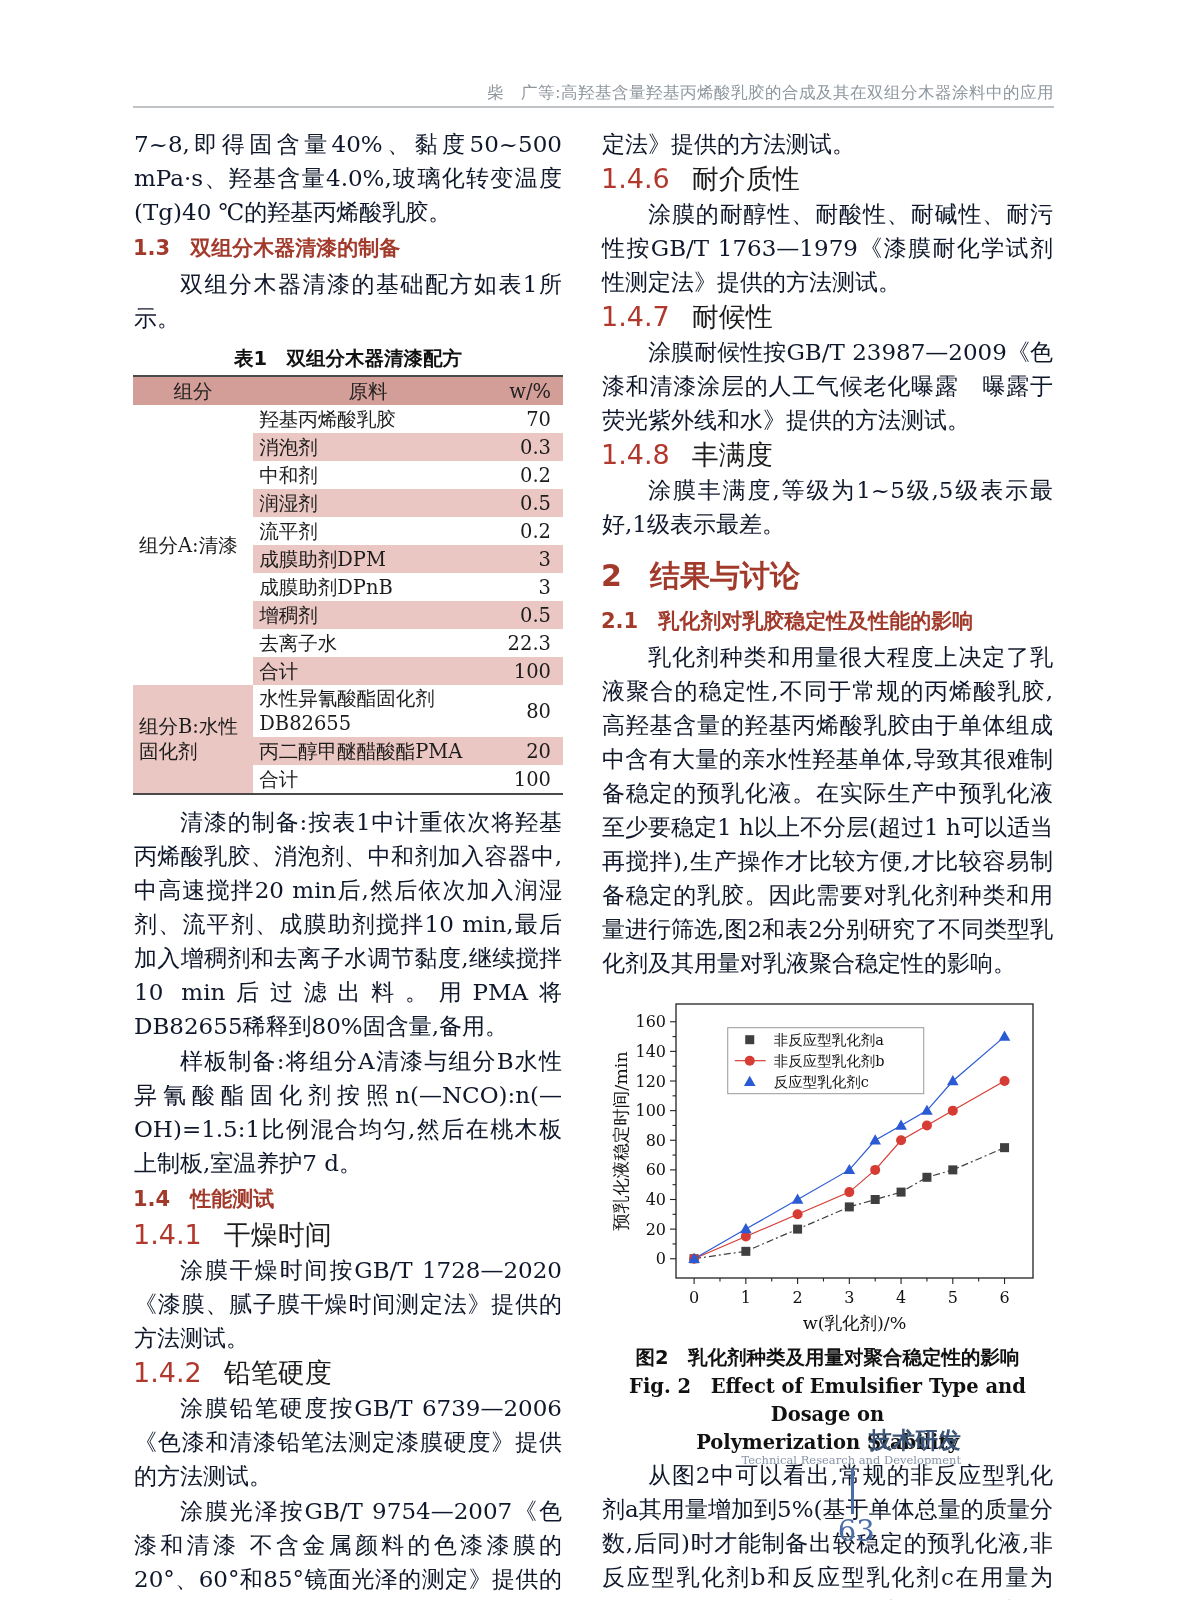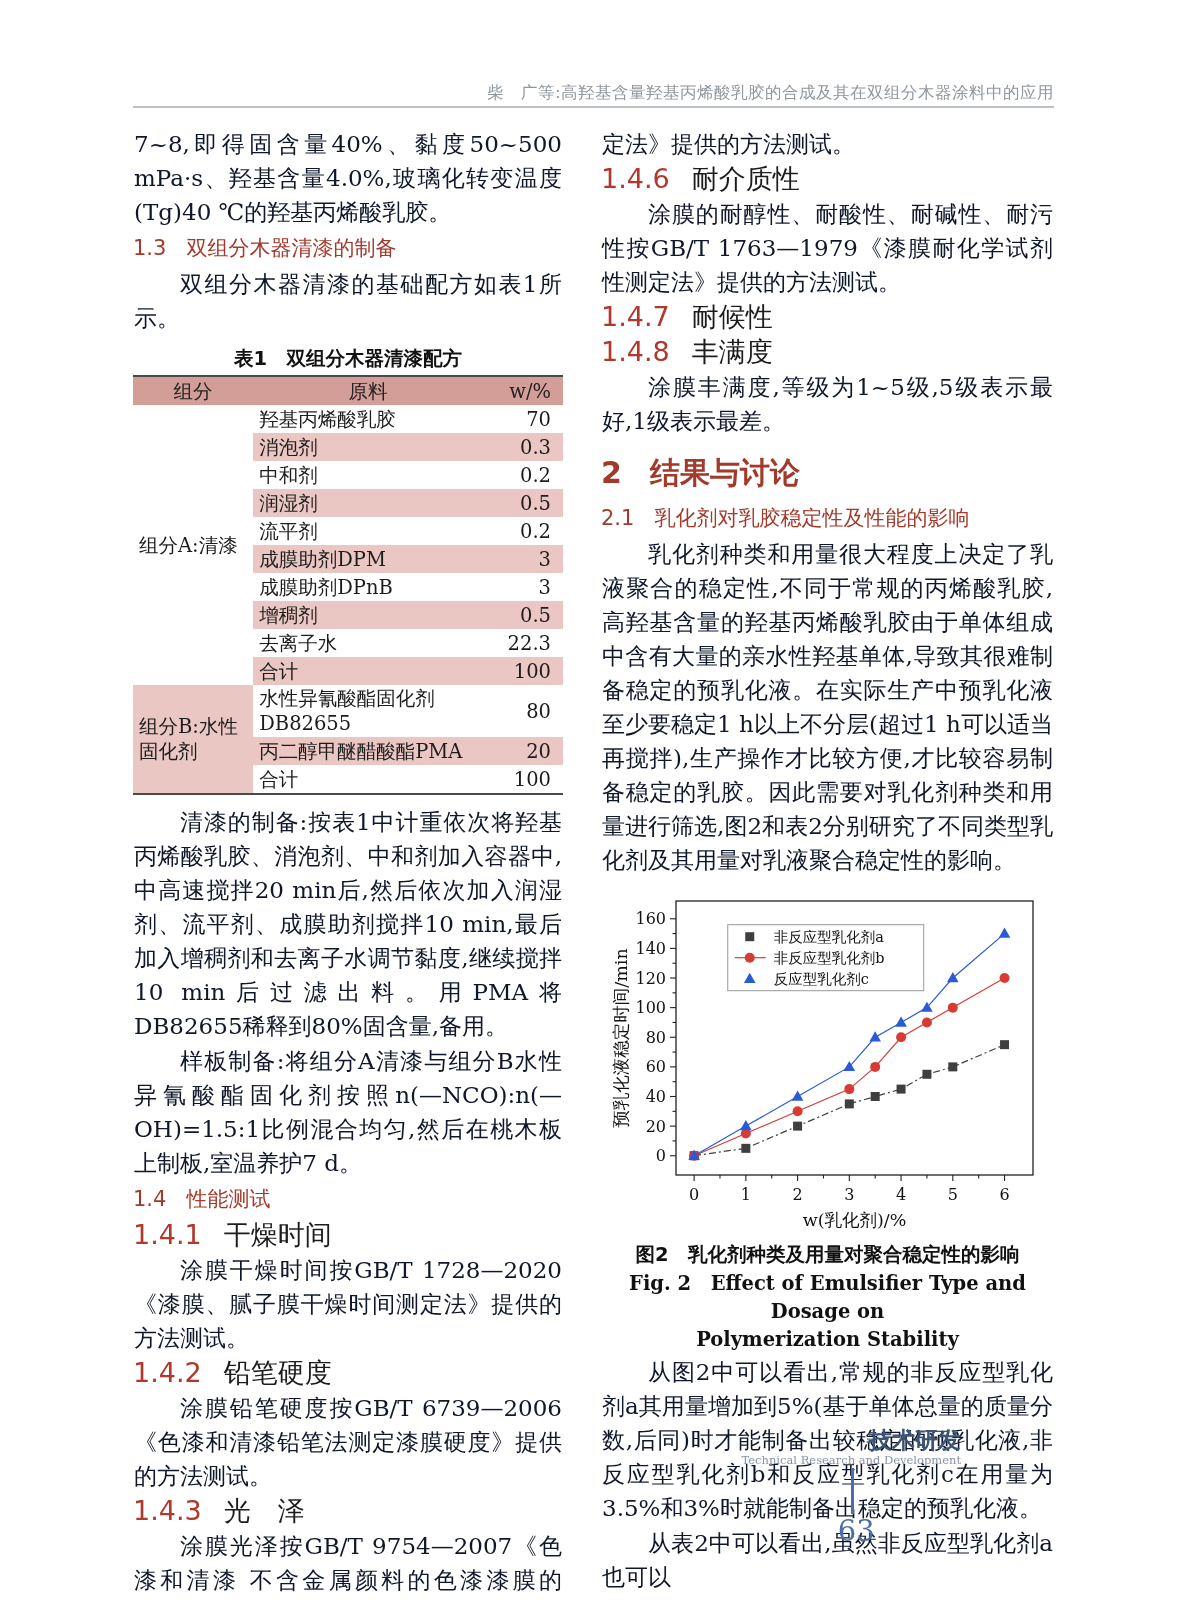--- a/index.html
+++ b/index.html
@@ -6,21 +6,21 @@
   .page{position:relative;width:1098px;height:1600px;background:#ffffff;overflow:hidden;
         font-family:"DejaVu Serif",serif;color:#1c1c1c;}
   .running-head{position:absolute;top:82px;left:133px;width:921px;text-align:right;
         font-family:"DejaVu Sans",sans-serif;font-size:16.5px;color:#8f979e;letter-spacing:.5px;}
   .head-rule{position:absolute;top:106px;left:133px;width:921px;height:2px;background:#bfc3c6;}
   .col{position:absolute;top:126px;}
   .col-left{left:133px;width:430px;}
   .col-right{left:601px;width:453px;}
   p.body{margin:1px;font-size:23px;line-height:34px;text-align:justify;color:#0f172a;}
   .indent{text-indent:2em;}
-  .sec-head{margin:3px 0 2px 0;font-family:"DejaVu Sans",sans-serif;font-weight:normal;
+  .sec-head{margin:3px 0 2px 0;font-family:"DejaVu Sans",sans-serif;font-weight:bold;
         font-size:21px;color:#a23a2c;line-height:33px;}
   .sec-head .gap{display:inline-block;width:20px;}
   .h2-big{margin:14px 0 8px 0;font-family:"DejaVu Sans",sans-serif;font-weight:bold;
         font-size:30px;color:#a23a2c;line-height:42px;}
   .h2-big .gap{display:inline-block;width:28px;}
   .subsec-head{margin:1px 0;font-size:27px;line-height:34px;font-family:"DejaVu Sans",sans-serif;}
   .ssnum{color:#b0382c;}
   .sstitle{color:#1c1c1c;margin-left:22px;}
   .tbl-cap-cn{margin:10px 0 0 0;text-align:center;font-family:"DejaVu Sans",sans-serif;
         font-weight:bold;font-size:19.5px;line-height:28px;color:#111;}
@@ -136,39 +136,39 @@
 
     <div class="subsec">
       <div class="subsec-head"><span class="ssnum">1.4.1</span><span class="sstitle">干燥时间</span></div>
       <p class="body indent">涂膜干燥时间按GB/T 1728—2020《漆膜、腻子膜干燥时间测定法》提供的方法测试。</p>
     </div>
     <div class="subsec">
       <div class="subsec-head"><span class="ssnum">1.4.2</span><span class="sstitle">铅笔硬度</span></div>
       <p class="body indent">涂膜铅笔硬度按GB/T 6739—2006《色漆和清漆铅笔法测定漆膜硬度》提供的方法测试。</p>
     </div>
     <div class="subsec">
-      <div class="subsec-head"><span class="ssnum">1.4.3</span><span class="sstitle">光　泽</span></div>
       <p class="body indent">涂膜光泽按GB/T 9754—2007《色漆和清漆 不含金属颜料的色漆漆膜的20°、60°和85°镜面光泽的测定》提供的方法测试。</p>
     </div>
     <div class="subsec">
       <div class="subsec-head"><span class="ssnum">1.4.4</span><span class="sstitle">附着力</span></div>
 
     </div>
 
   </div>
 
   <div class="col col-right">
     <p class="body">定法》提供的方法测试。</p>
 
     <div class="subsec">
       <div class="subsec-head"><span class="ssnum">1.4.6</span><span class="sstitle">耐介质性</span></div>
       <p class="body indent">涂膜的耐醇性、耐酸性、耐碱性、耐污性按GB/T 1763—1979《漆膜耐化学试剂性测定法》提供的方法测试。</p>
     </div>
     <div class="subsec">
       <div class="subsec-head"><span class="ssnum">1.4.7</span><span class="sstitle">耐候性</span></div>
+      <p class="body indent">涂膜耐候性按GB/T 23987—2009《色漆和清漆涂层的人工气候老化曝露　曝露于荧光紫外线和水》提供的方法测试。</p>
     </div>
     <div class="subsec">
       <div class="subsec-head"><span class="ssnum">1.4.8</span><span class="sstitle">丰满度</span></div>
       <p class="body indent">涂膜丰满度,等级为1~5级,5级表示最好,1级表示最差。</p>
     </div>
 
     <h2 class="h2-big"><span>2</span><span class="gap"></span><span>结果与讨论</span></h2>
     <h3 class="sec-head"><span>2.1</span><span class="gap"></span><span>乳化剂对乳胶稳定性及性能的影响</span></h3>
 
     <p class="body indent">乳化剂种类和用量很大程度上决定了乳液聚合的稳定性,不同于常规的丙烯酸乳胶,高羟基含量的羟基丙烯酸乳胶由于单体组成中含有大量的亲水性羟基单体,导致其很难制备稳定的预乳化液。在实际生产中预乳化液至少要稳定1 h以上不分层(超过1 h可以适当再搅拌),生产操作才比较方便,才比较容易制备稳定的乳胶。因此需要对乳化剂种类和用量进行筛选,图2和表2分别研究了不同类型乳化剂及其用量对乳液聚合稳定性的影响。</p>

